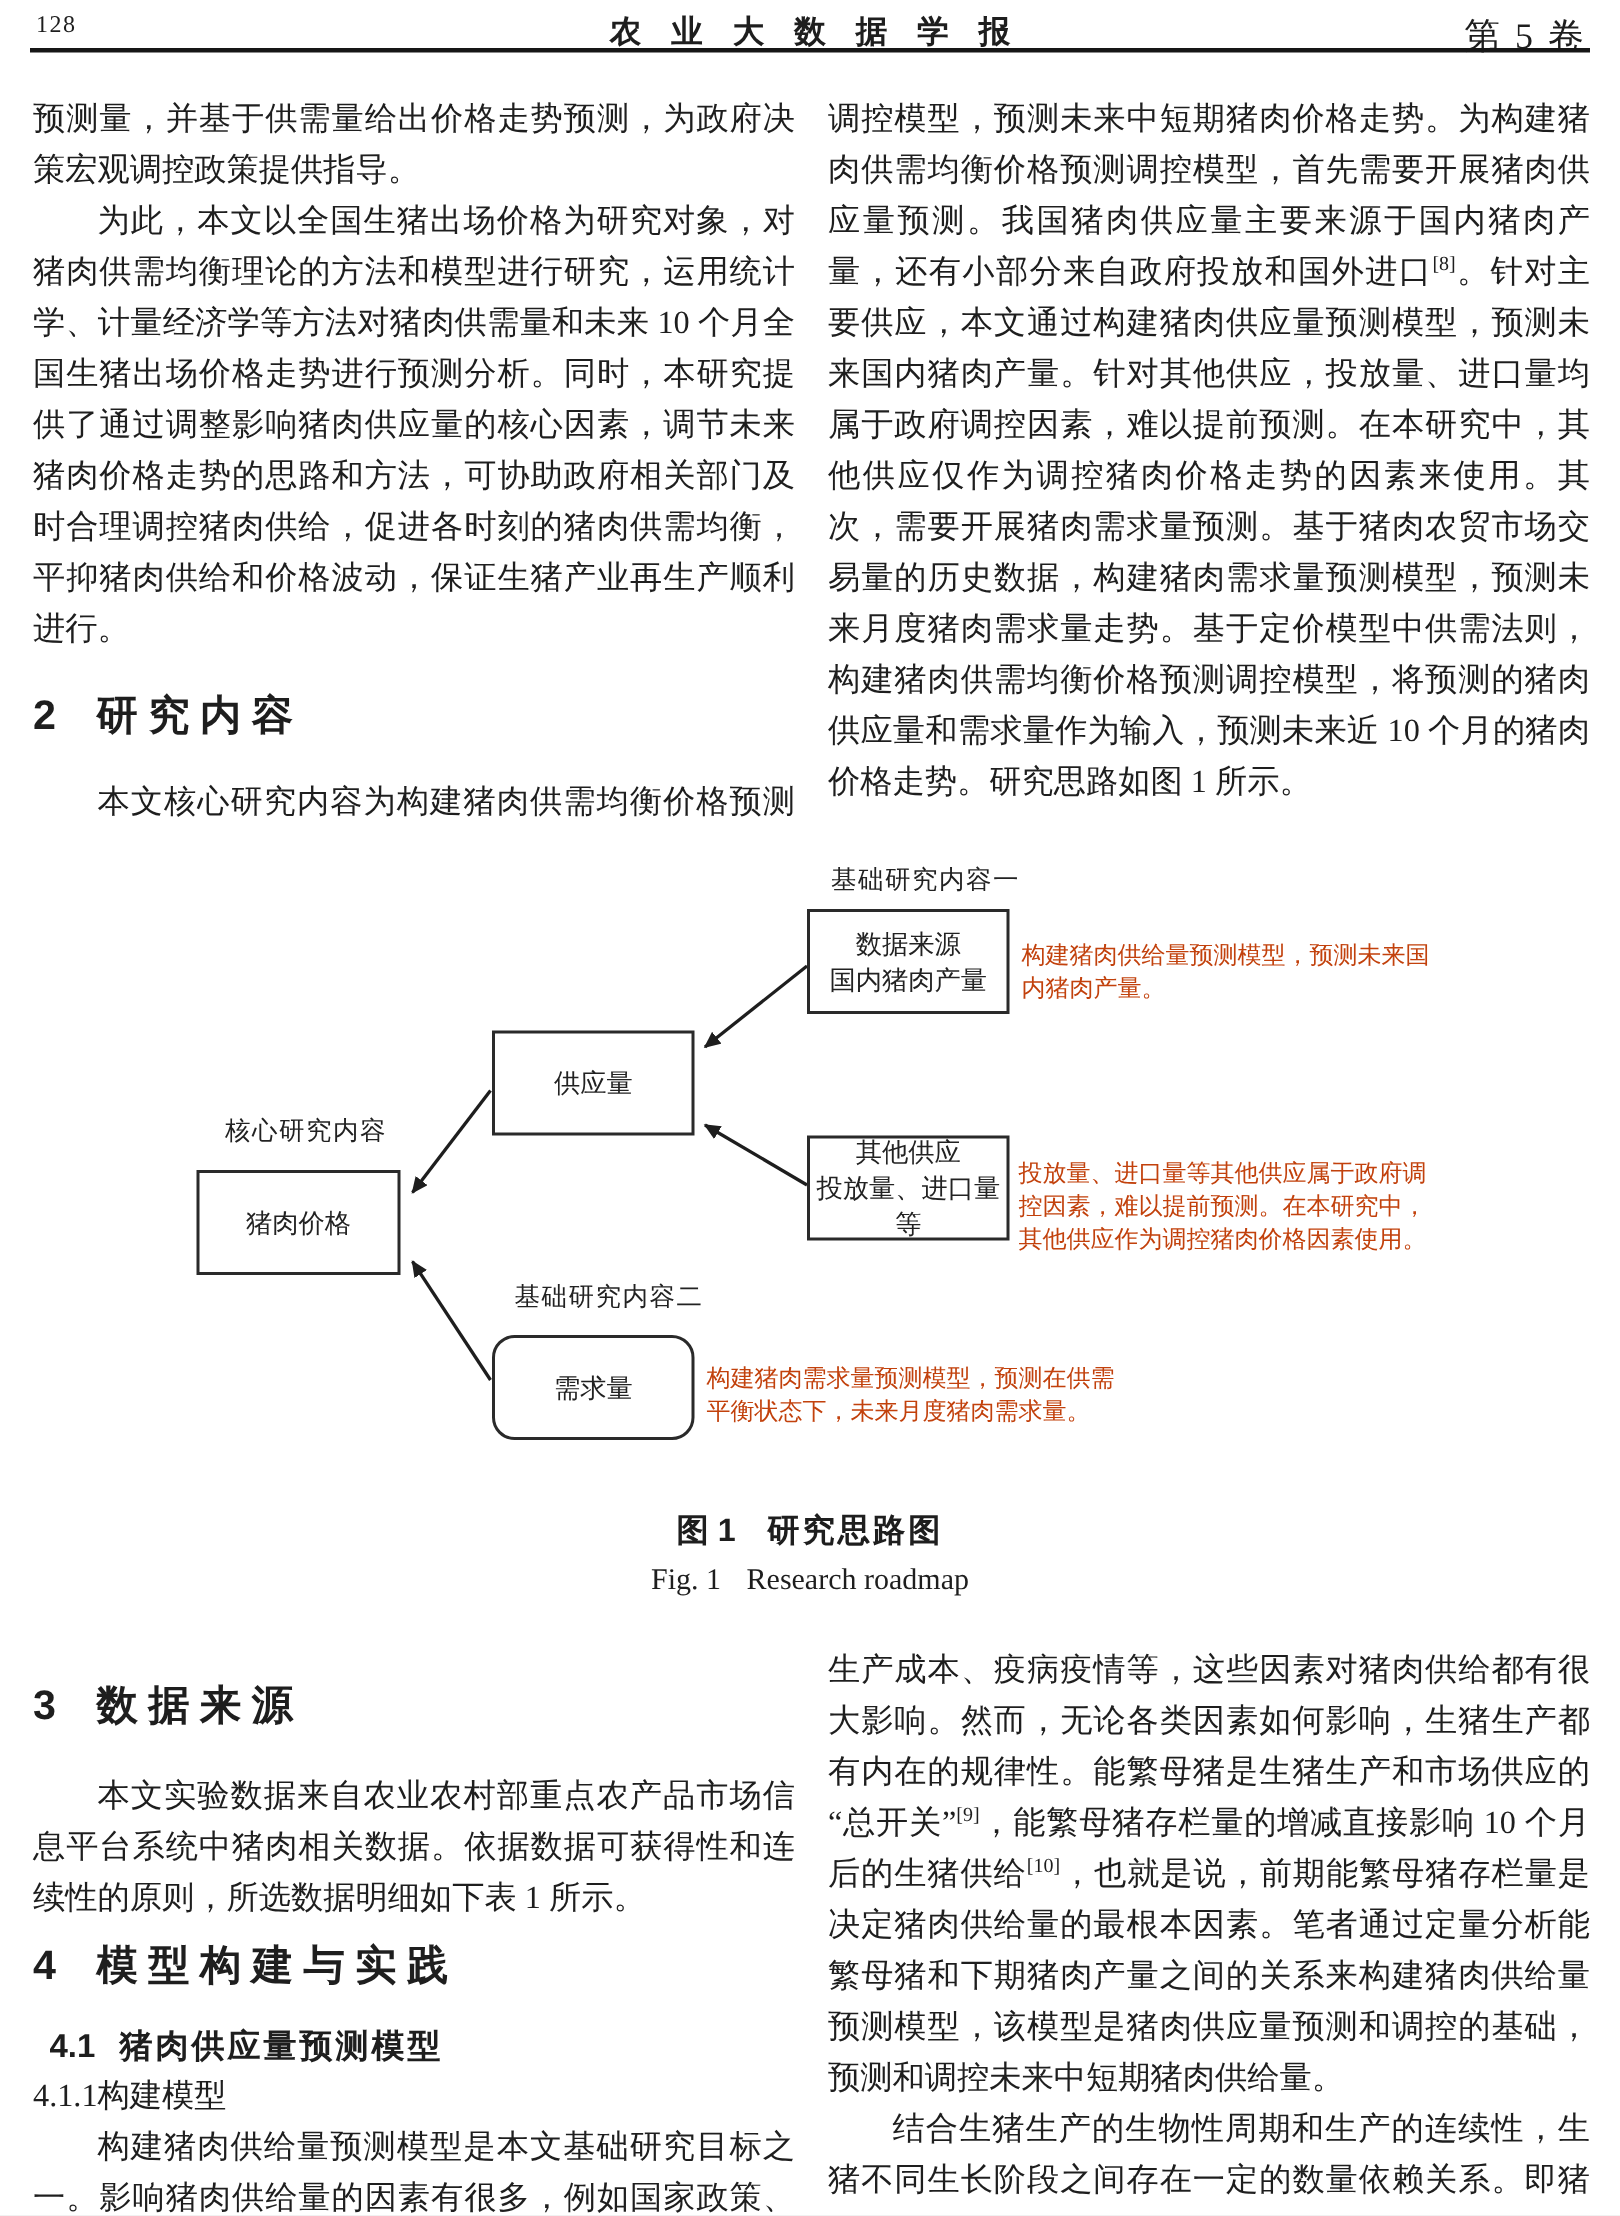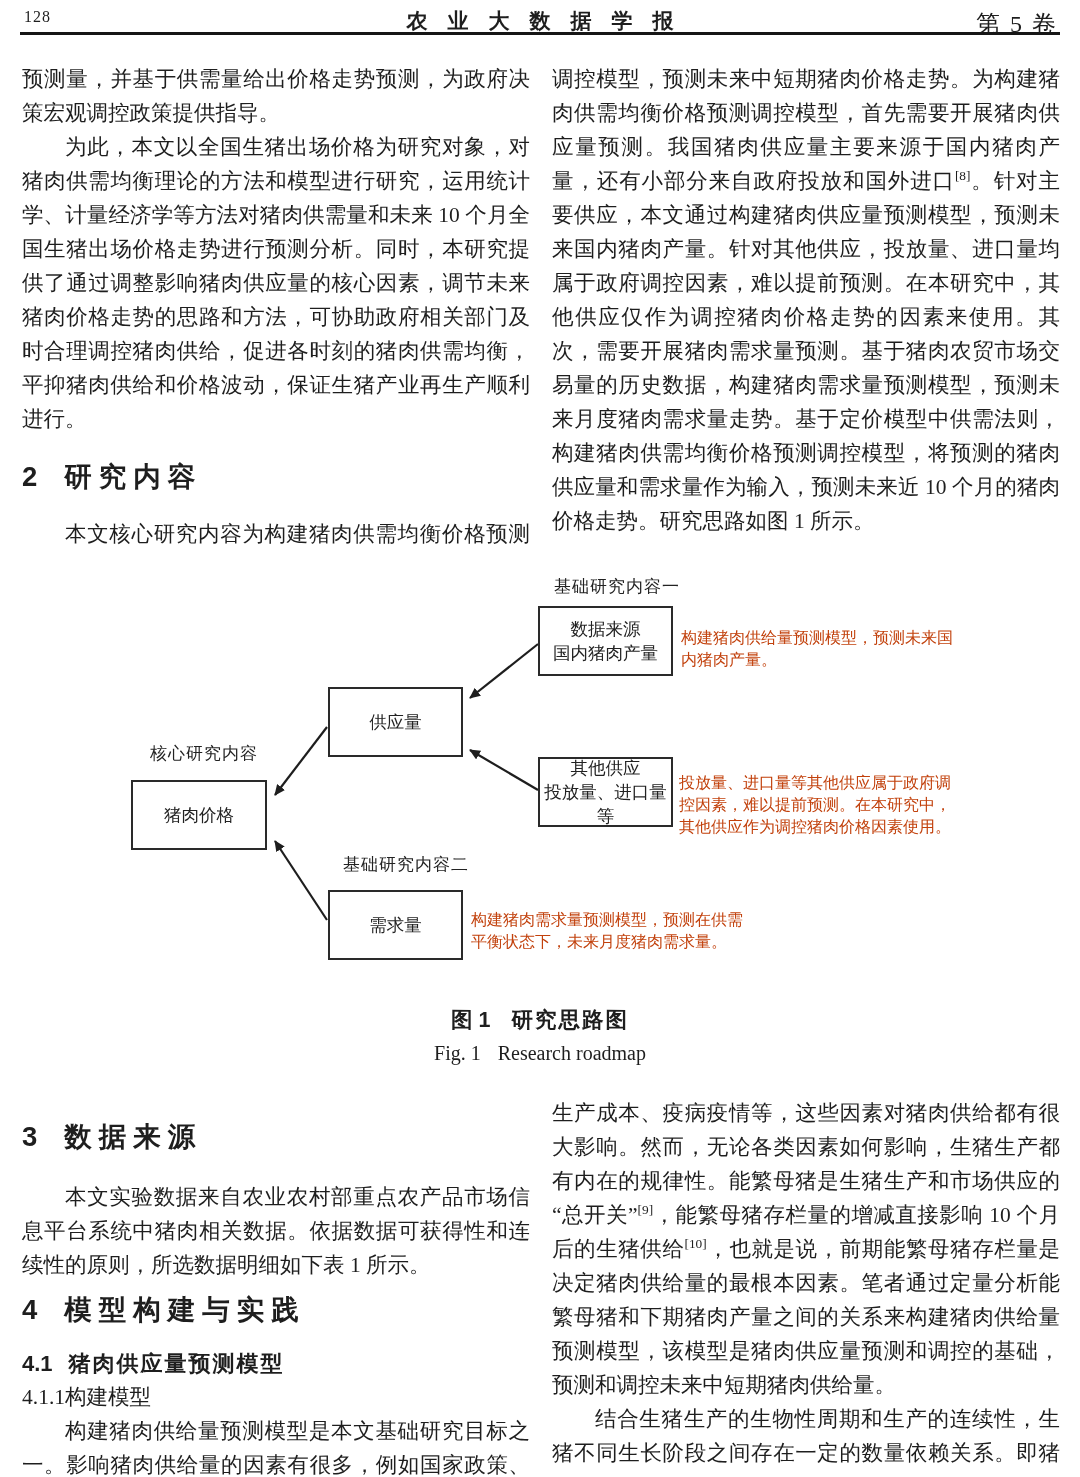--- a/index.html
+++ b/index.html
@@ -38,21 +38,21 @@
     display:flex;align-items:baseline;gap:27px;
     font-family:"Liberation Sans","DejaVu Sans",sans-serif;
     font-weight:700;font-size:27.5px;line-height:34px;
     margin:24px 0 23px 0;
   }
   .h-major .htitle{letter-spacing:7px;}
   .h-sub{
     display:flex;align-items:baseline;gap:16px;
     font-family:"Liberation Sans","DejaVu Sans",sans-serif;
     font-weight:700;font-size:22px;line-height:28px;
-    margin:21px 0 0 0;
+    margin:21px 0 0 11px;
   }
   .h-sub .htitle{letter-spacing:2px;}
   .h-subsub{
     display:flex;align-items:baseline;
     font-family:"Liberation Serif","DejaVu Serif",serif;
     font-weight:400;font-size:21.5px;line-height:28px;
     margin:5px 0 3px 0;
   }
   .lb-h3{margin-top:0;}
   .lb-p1{margin-top:26px !important;}
@@ -131,21 +131,21 @@
     <div class="fig-box" style="left:328px;top:132px;width:135px;height:70px;">
       <span>供应量</span>
     </div>
     <div class="fig-box" style="left:538px;top:202px;width:135px;height:70px;">
       <span>其他供应</span>
       <span>投放量、进口量等</span>
     </div>
     <div class="fig-box" style="left:131px;top:225px;width:136px;height:70px;">
       <span>猪肉价格</span>
     </div>
-    <div class="fig-box" style="left:328px;top:335px;width:135px;height:70px;">
+    <div class="fig-box" style="left:328px;top:335px;width:135px;height:70px;border-radius:15px;">
       <span>需求量</span>
     </div>
 
     <div class="fig-ann" style="left:681px;top:60px;width:272px;">构建猪肉供给量预测模型，预测未来国内猪肉产量。</div>
     <div class="fig-ann" style="left:679px;top:205px;width:276px;">投放量、进口量等其他供应属于政府调控因素，难以提前预测。在本研究中，其他供应作为调控猪肉价格因素使用。</div>
     <div class="fig-ann" style="left:471px;top:342px;width:280px;">构建猪肉需求量预测模型，预测在供需平衡状态下，未来月度猪肉需求量。</div>
 
     <figcaption>
       <div class="fig-cap-zh">
         <span class="capnum">图 1</span><span class="captitle">研究思路图</span>

